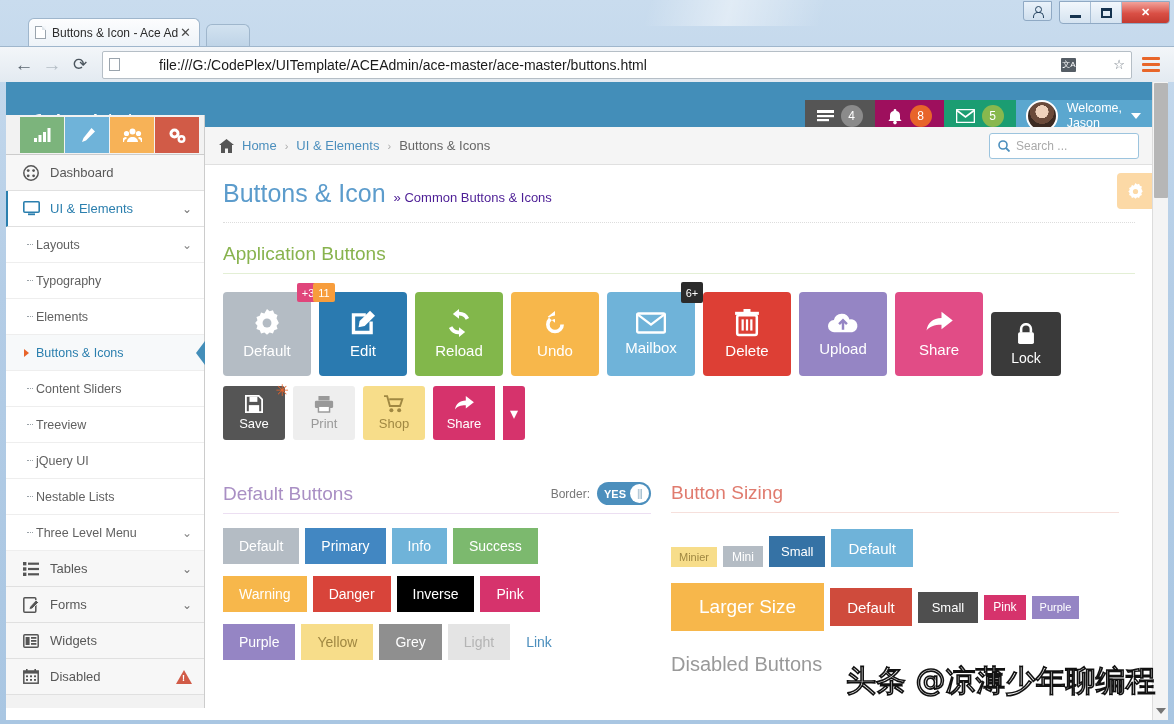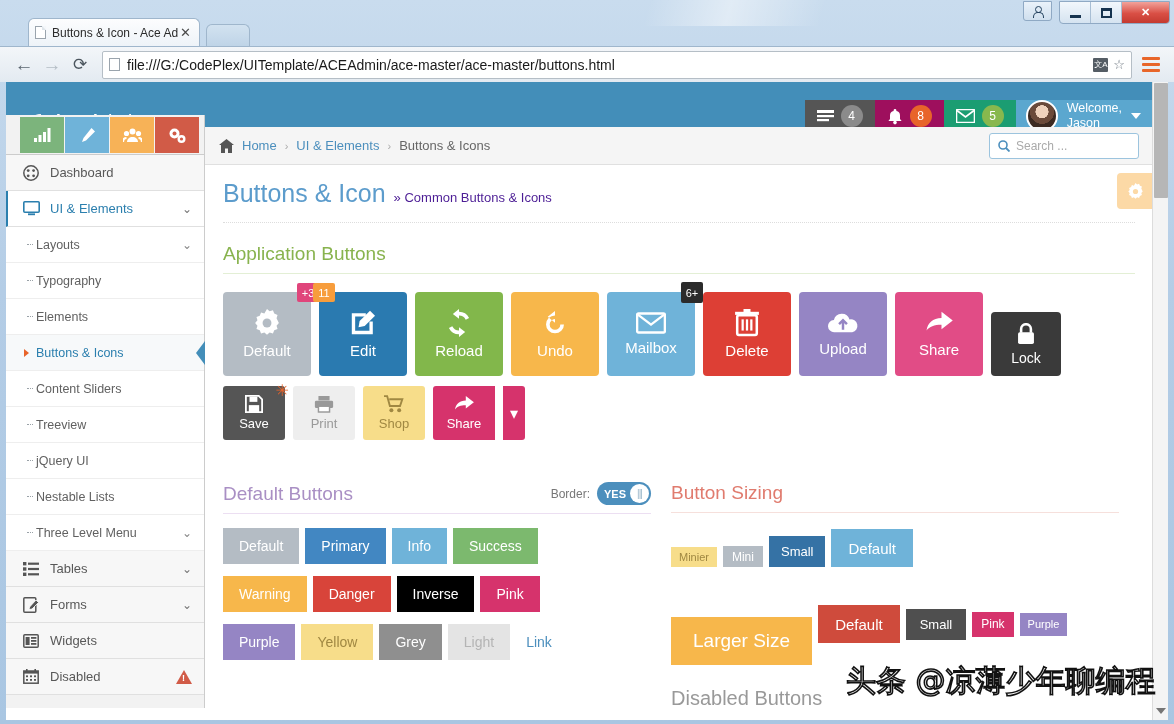--- a/index.html
+++ b/index.html
@@ -75,21 +75,21 @@
     border-top: 1px solid #9fb6cc;
     display: flex; align-items: center; padding: 0 10px;
   }
   .nav-btn { width: 28px; height: 28px; display:flex; align-items:center; justify-content:center; font-size: 19px; color: #5c6670; }
   .nav-btn.fwd { color: #b3bcc4; }
   .nav-btn.reload { font-size: 17px; color: #4b555e; }
   #omnibox {
     flex: 1; height: 28px; margin: 0 6px 0 8px;
     background: #fff; border: 1px solid #b5bec6; border-radius: 2px;
     display: flex; align-items: center; padding: 0 6px;
-    font-size: 14px; color: #1a1a1a;
+    font-size: 14px; color: #1a1a1a; gap: 32px;
   }
   .omni-favicon { width: 11px; height: 13px; border: 1px solid #9aa4ad; background:#fff; margin-right: 7px; flex: 0 0 auto; }
   .omni-url { flex: 1; white-space: nowrap; overflow: hidden; font-family: "Liberation Sans", sans-serif; }
   .omni-icon { margin-left: 5px; font-size: 13px; color: #6d7780; }
   .translate-ico { width:15px; height:14px; background:#555d65; color:#fff; font-size:8px; display:flex; align-items:center; justify-content:center; border-radius:1px;}
   #hamburger { width: 26px; height: 26px; display:flex; flex-direction:column; justify-content:center; gap:3px; padding: 0 4px; }
   #hamburger i { display:block; height: 3px; background: #e8662a; border-radius:1px; }
 
   
   #viewport {
@@ -739,21 +739,21 @@
             <h3 class="sec-head red" style="margin-left:0; margin-right:18px;">Button Sizing</h3>
 
             <div class="size-row">
               <div class="sbtn" style="background:#f7dd8a; color:#a08842; height:20px; font-size:11px; padding:0 8px;">Minier</div>
               <div class="sbtn" style="background:#b4bcc4; color:#fff; height:21px; font-size:12px; padding:5px 9px;text-align:right;">Mini</div>
               <div class="sbtn" style="background:#3572a5; color:#fff; height:31px; font-size:13px; padding:0 12px;">Small</div>
               <div class="sbtn" style="background:#6fb3d9; color:#fff; height:38px; font-size:15px; padding:0 17px;">Default</div>
             </div>
 
             <div class="size-row r2">
-              <div class="sbtn" style="background:#f7b74b; color:#fff; height:48px; font-size:19px; padding:0 22px;margin-top:34px;">Larger Size</div>
+              <div class="sbtn" style="background:#f7b74b; color:#fff; height:48px; font-size:19px; padding:0 28px;">Larger Size</div>
               <div class="sbtn" style="background:#cf4b3c; color:#fff; height:38px; font-size:15px; padding:0 17px;">Default</div>
               <div class="sbtn" style="background:#4f4f4f; color:#fff; height:31px; font-size:13px; padding:0 14px;">Small</div>
               <div class="sbtn" style="background:#d6336c; color:#fff; height:25px; font-size:12px; padding:0 9px;">Pink</div>
               <div class="sbtn" style="background:#9585c4; color:#fff; height:23px; font-size:11px; padding:0 8px;">Purple</div>
             </div>
 
             <h3 class="sec-head grey-lbl" style="margin-left:0; margin-top:22px; font-size:20px;">Disabled Buttons</h3>
           </div>
         </div>
 

